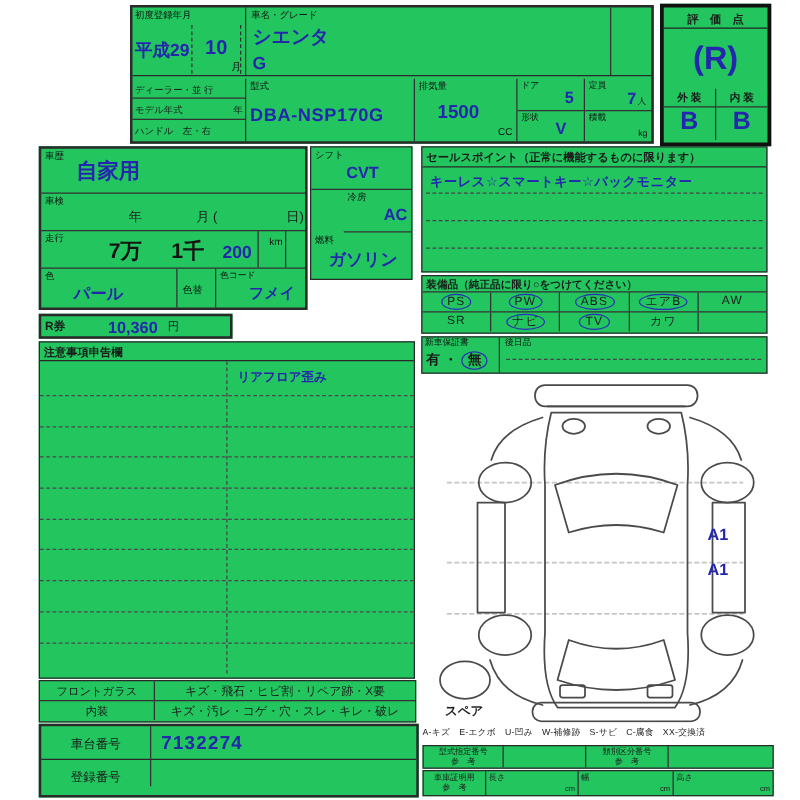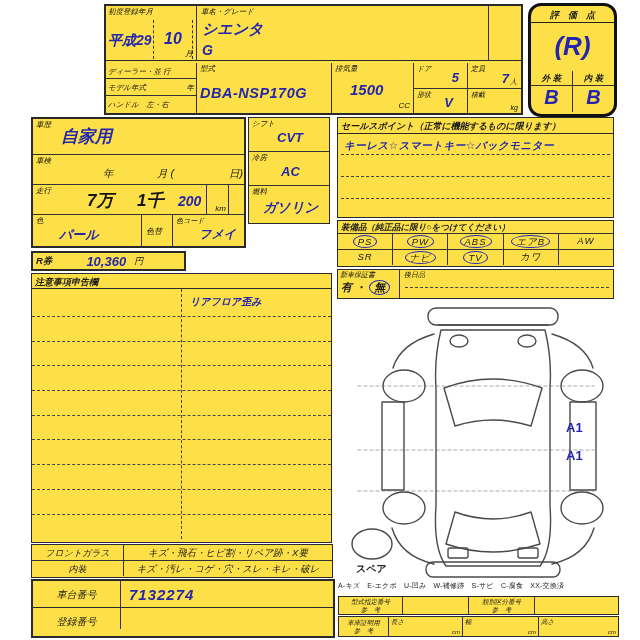--- a/index.html
+++ b/index.html
@@ -1,19 +1,19 @@
 <!DOCTYPE html>
 <html><head>
 <meta charset="utf-8">
 <style>
   * { box-sizing: border-box; margin: 0; padding: 0; }
   html,body { width:640px; height:640px; background:#fbfbf9; }
   body { font-family:"Liberation Sans","DejaVu Sans",sans-serif; color:#1a1a1a; }
   .sheet { position:relative; width:640px; height:640px; background:#fff; overflow:hidden; }
-  .box { position:absolute; background:#fde047; border:2px solid #2a2a2a;font-style:italic; }
+  .box { position:absolute; background:#22c55e; border:2px solid #2a2a2a; }
   .thin { border-width:1.5px; }
   .thick { border-width:3px; border-color:#111; }
   .lab { font-size:7.5px; color:#111; line-height:1.1; }
   .bv { color:#2427ad; }
   .abs { position:absolute; }
   .circ { display:inline-block; border:1.6px solid #2b2eb6; border-radius:50%; padding:0 4px; line-height:1.2; }
   .dashv { border-left:1.5px dashed #444; }
   .dashh { border-bottom:1.5px dashed #444; }
   .row { display:flex; }
   .eq-row { display:flex; height:15.5px; }
@@ -78,21 +78,21 @@
           <span class="lab abs" style="right:4px; bottom:2px; font-size:7px;">人</span>
         </div>
         <div style="position:relative; height:25px;">
           <span class="lab abs" style="left:3px; top:2px; font-size:7px;">積載</span>
           <span class="lab abs" style="right:3px; bottom:2px; font-size:7px;">kg</span>
         </div>
       </div>
     </div>
   </div>
 
-  <div class="box thick" style="left:528px; top:3px; width:89px; height:114px;border-radius:13px;">
+  <div class="box thick" style="left:528px; top:3px; width:89px; height:114px;">
     <div style="height:17px; border-bottom:1.5px solid #222; text-align:center; font-size:9px; font-weight:bold; padding-top:3px;">評　価　点</div>
     <div class="bv" style="height:48px; text-align:center; font-size:26px; font-weight:600; padding-top:8px;">(R)</div>
     <div class="row" style="height:41px;">
       <div style="flex:1;">
         <div style="height:15px; border-bottom:1px solid #333; text-align:center; font-size:8.5px; font-weight:bold; padding-top:2px;">外 装</div>
         <div class="bv" style="text-align:center; font-size:20px; font-weight:600;">B</div>
       </div>
       <div style="flex:1; border-left:1px solid #333;">
         <div style="height:15px; border-bottom:1px solid #333; text-align:center; font-size:8.5px; font-weight:bold; padding-top:2px;">内 装</div>
         <div class="bv" style="text-align:center; font-size:20px; font-weight:600;">B</div>
@@ -112,21 +112,21 @@
       <span class="abs" style="left:196px; top:12px; font-size:10.5px;">日)</span>
     </div>
     <div class="row" style="height:30px; border-bottom:1px solid #333;">
       <div style="flex:1; position:relative;">
         <span class="lab abs" style="left:3px; top:2px;">走行</span>
         <span class="abs" style="left:54px; top:4px; font-size:17px; font-weight:bold; color:#141414;">7万</span>
         <span class="abs" style="left:104px; top:4px; font-size:17px; font-weight:bold; color:#141414;">1千</span>
         <span class="bv abs" style="left:145px; top:8px; font-size:14px; font-weight:600;">200</span>
       </div>
       <div style="width:22px; border-left:1px solid #333; position:relative;">
-        <span class="lab abs" style="right:2px; bottom:0; font-size:8px;text-align:right;">km</span>
+        <span class="lab abs" style="right:2px; bottom:15px; font-size:8px;text-align:right;">km</span>
       </div>
       <div style="width:16px; border-left:1px solid #333;"></div>
     </div>
     <div class="row" style="height:31px;">
       <div style="width:108px; position:relative;">
         <span class="lab abs" style="left:3px; top:2px;">色</span>
         <span class="bv abs" style="left:26px; top:11px; font-size:13px; font-weight:600;">パール</span>
       </div>
       <div style="width:32px; border-left:1px solid #333; border-right:1px solid #333; position:relative;">
         <span class="lab abs" style="left:4px; top:13px; font-size:8px;">色替</span>
@@ -142,21 +142,21 @@
     <span style="font-size:9.5px; font-weight:bold; margin-left:3px;">R券</span>
     <span class="bv" style="font-size:13px; font-weight:600; margin-left:34px;">10,360</span>
     <span style="font-size:9px; margin-left:8px;">円</span>
   </div>
 
   <div class="box thin" style="left:248px; top:117px; width:82px; height:107px;">
     <div style="position:relative; height:34px; border-bottom:1px solid #333;">
       <span class="lab abs" style="left:3px; top:2px;">シフト</span>
       <span class="bv abs" style="left:28px; top:12px; font-size:13px; font-weight:600;">CVT</span>
     </div>
-    <div style="position:relative; height:34px; border-bottom:1px solid #333;">
+    <div style="position:relative; height:34px; border-bottom:1px solid #333;margin-left:26px;">
       <span class="lab abs" style="left:3px; top:2px;">冷房</span>
       <span class="bv abs" style="left:32px; top:12px; font-size:13px; font-weight:600;">AC</span>
     </div>
     <div style="position:relative; height:34px;">
       <span class="lab abs" style="left:3px; top:2px;">燃料</span>
       <span class="bv abs" style="left:14px; top:13px; font-size:13.5px; font-weight:600;">ガソリン</span>
     </div>
   </div>
 
   <div class="box thin" style="left:337px; top:220px; width:277px; height:47px;">

